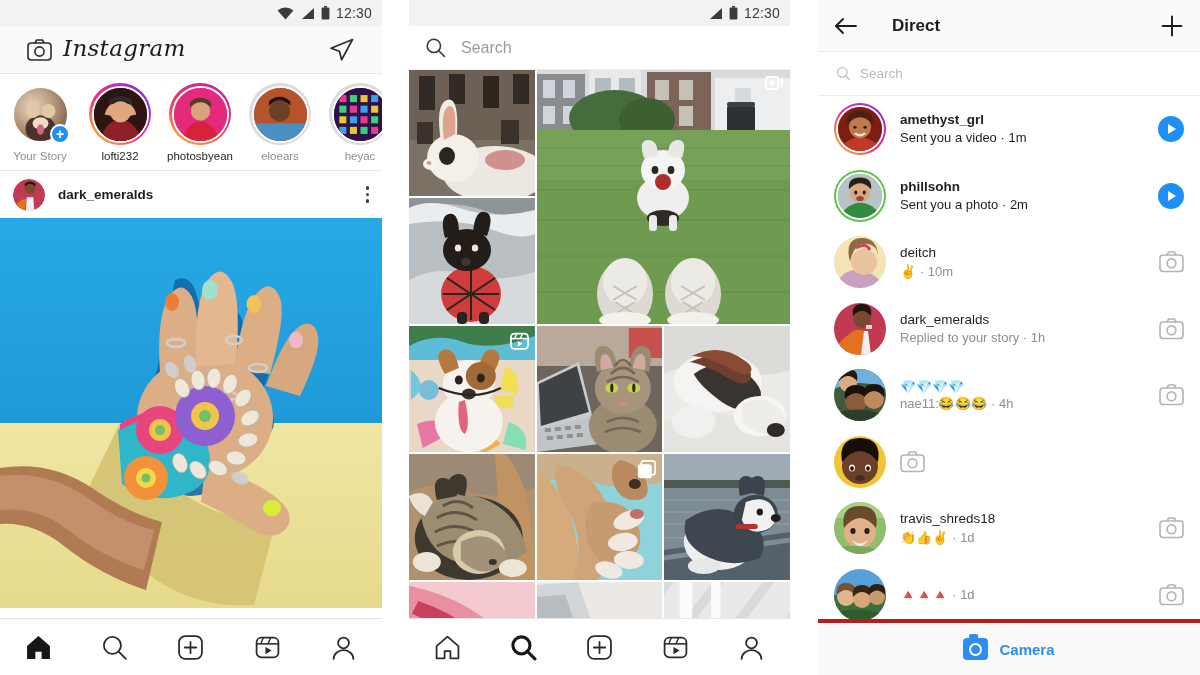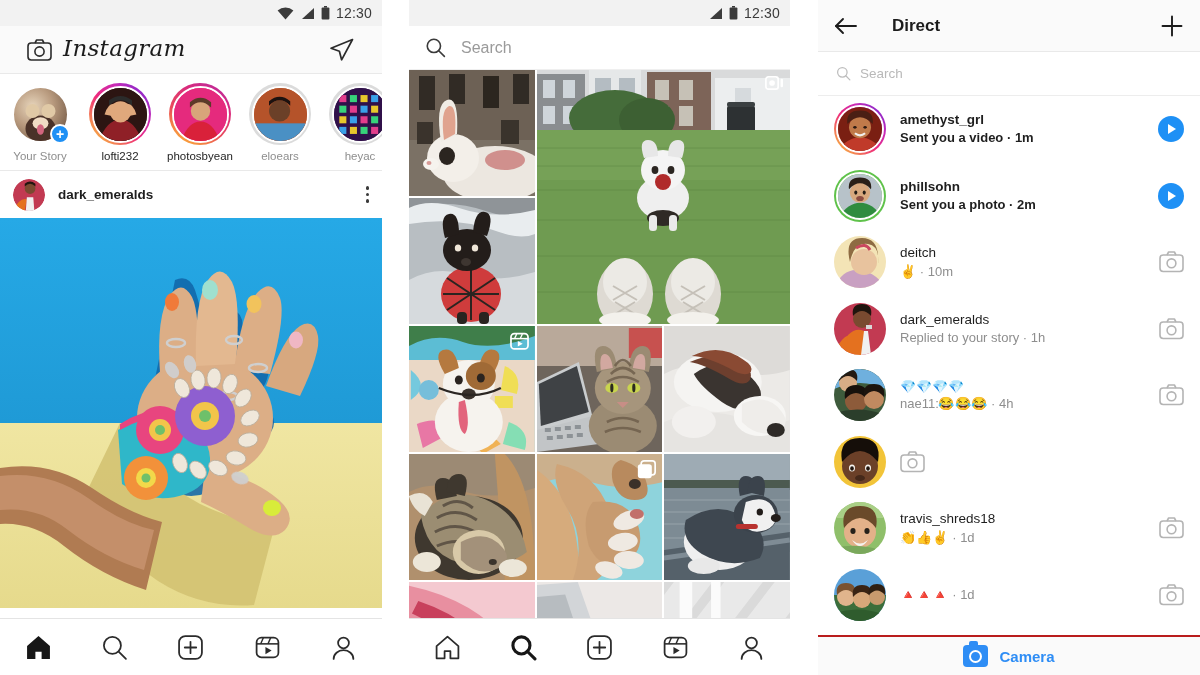--- a/index.html
+++ b/index.html
@@ -131,34 +131,34 @@
   .dm-av {
     width: 100%; height: 100%; border-radius: 50%; border: 2px solid #fff;
     overflow: hidden; background-size: cover; background-position: center;
   }
   .dm-av-ring.plain { padding: 0; }
   .dm-av-ring.plain .dm-av { border: none; }
   .dm-txt { flex: 1 1 auto; min-width: 0; }
   .dm-name { font-size: 13.5px; color: #1e1e1e; line-height: 1.35; }
   .dm-name.bold { font-weight: bold; }
   .dm-sub { font-size: 13px; color: #8e8e8e; line-height: 1.4; white-space: nowrap; overflow: hidden; }
-  .dm-sub.bold { color: #1e1e1e; font-weight: bold; }
+  .dm-sub.bold { color: #1e1e1e; font-weight: normal; }
   .emoji-line { font-size: 13px; line-height: 1.35; }
   .play-btn {
     width: 26px; height: 26px; border-radius: 50%; background: #1e90f5;
     display: flex; align-items: center; justify-content: center; flex: 0 0 26px;
   }
   .play-btn::after {
     content: ""; width: 0; height: 0; margin-left: 2px;
     border-left: 8px solid #fff; border-top: 5px solid transparent; border-bottom: 5px solid transparent;
   }
 
   .camera-bar {
-    position: absolute; left: 0; bottom: 0; width: 100%; height: 40px;
-    background: #fafafa; border-top: 2px solid #b91c1c;
+    position: absolute; left: 0; bottom: 0; width: 100%; height: 56px;
+    background: #fafafa; border-top: 4px solid #b91c1c;
     display: flex; align-items: center; justify-content: center; gap: 11px;
   }
   .camera-label { font-size: 15px; font-weight: bold; color: #2e8df5; }
   .cam-glyph {
     width: 25px; height: 22px; border-radius: 4px; background: #2e8df5;
     position: relative; display: flex; align-items: center; justify-content: center;
   }
   .cam-glyph::before {
     content: ""; position: absolute; top: -4px; left: 6px; width: 9px; height: 5px;
     background: #2e8df5; border-radius: 2px 2px 0 0;

